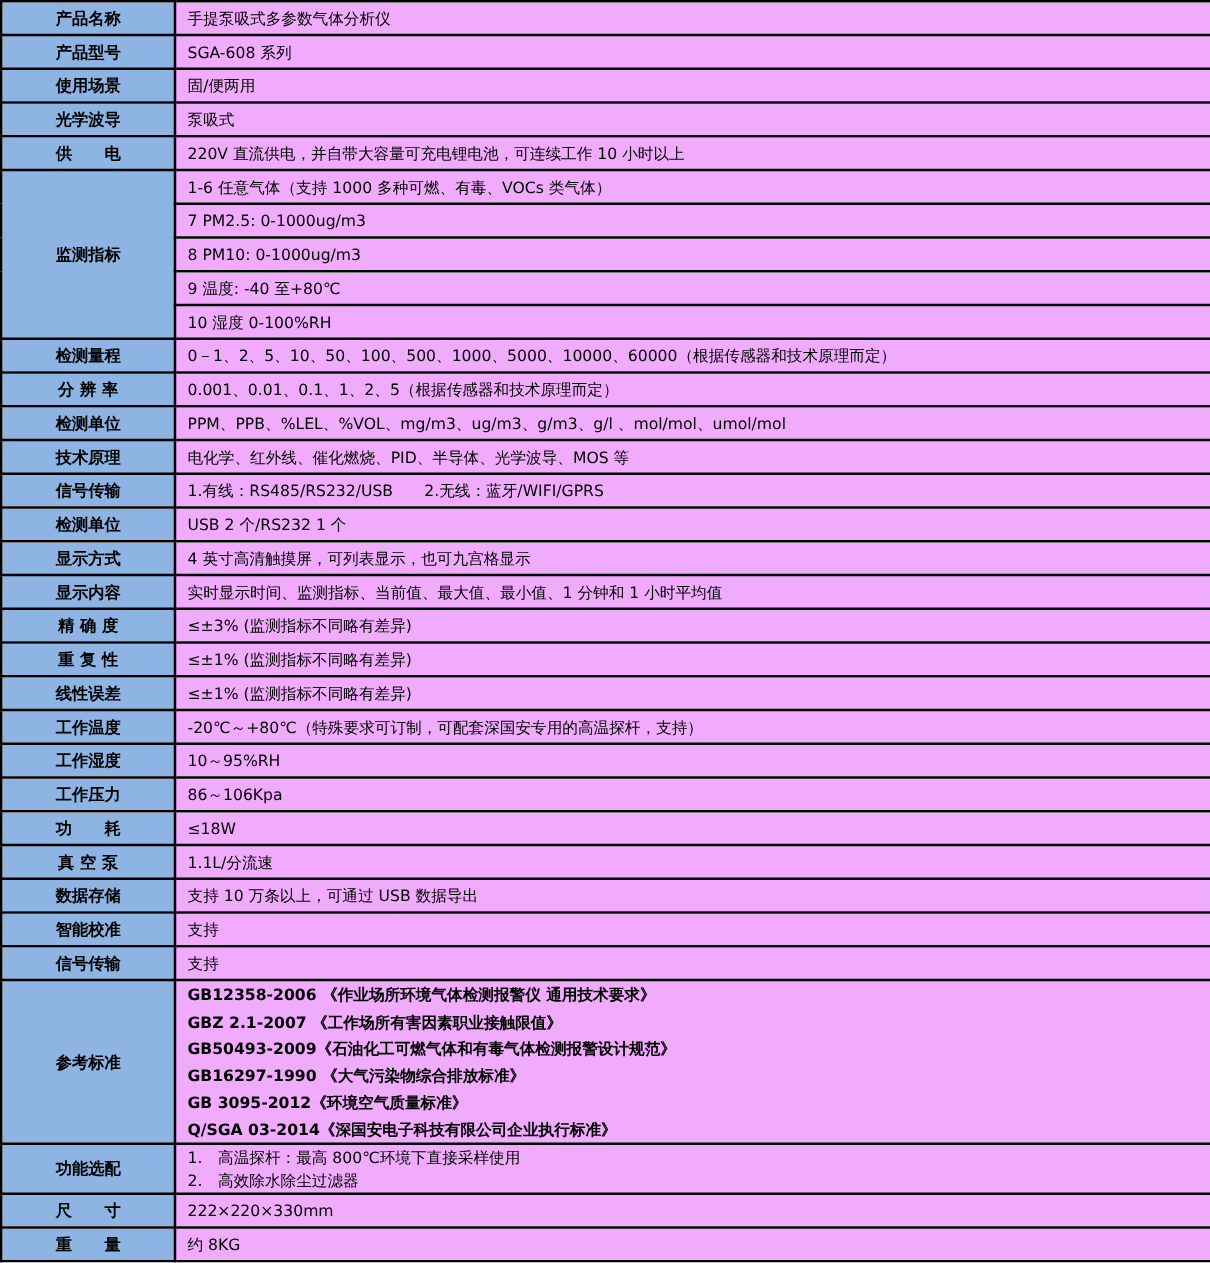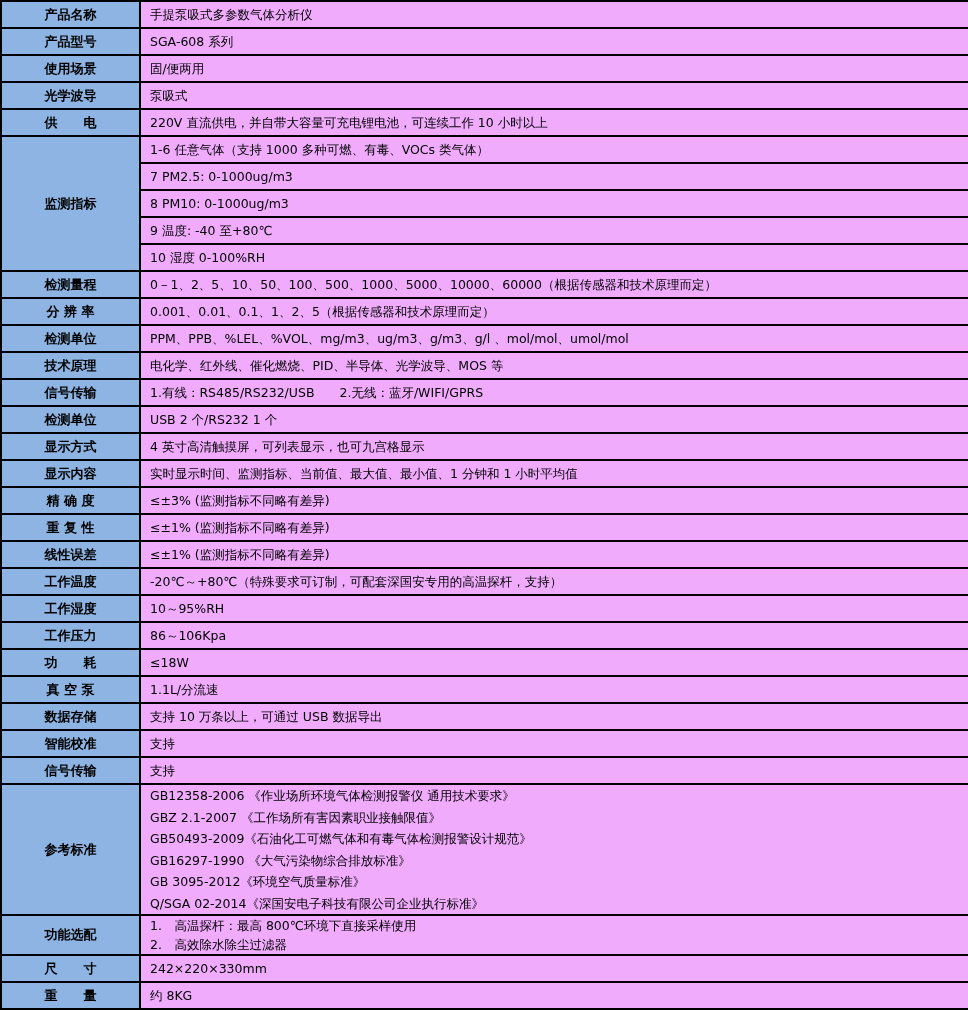--- a/index.html
+++ b/index.html
@@ -29,21 +29,21 @@
     padding: 0 4px;
   }
   #spec-table td {
     background: #f0abfc;
     font-size: 12.5px;
     text-align: left;
     padding: 0 0 0 9px;
     line-height: 16px;
   }
   tr.r-std td, tr.r-std th { height: 25px; }
-  tr.r-ref td { height: 127px; }
+  tr.r-ref td { height: 127px; font-weight: bold; }
   tr.r-ref .line { line-height: 21.5px; }
   tr.r-opt td { height: 34px; }
   tr.r-opt .line { line-height: 19px; }
 </style>
 </head>
 <body>
 
 <table id="spec-table">
   <colgroup>
       <col class="c-label">
@@ -163,32 +163,32 @@
       <td>支持</td>
     </tr>
     <tr class="r-ref">
       <th>参考标准</th>
       <td>
         <div class="line">GB12358-2006 《作业场所环境气体检测报警仪 通用技术要求》</div>
         <div class="line">GBZ 2.1-2007 《工作场所有害因素职业接触限值》</div>
         <div class="line">GB50493-2009《石油化工可燃气体和有毒气体检测报警设计规范》</div>
         <div class="line">GB16297-1990 《大气污染物综合排放标准》</div>
         <div class="line">GB 3095-2012《环境空气质量标准》</div>
-        <div class="line">Q/SGA 02-2014《深国安电子科技有限公司企业执行标准》</div>
+        <div class="line">Q/SGA 03-2014《深国安电子科技有限公司企业执行标准》</div>
       </td>
     </tr>
     <tr class="r-opt">
       <th>功能选配</th>
       <td>
         <div class="line">1.　高温探杆：最高 800℃环境下直接采样使用</div>
         <div class="line">2.　高效除水除尘过滤器</div>
       </td>
     </tr>
     <tr class="r-std">
       <th>尺　　寸</th>
-      <td>242×220×330mm</td>
+      <td>222×220×330mm</td>
     </tr>
     <tr class="r-std">
       <th>重　　量</th>
       <td>约 8KG</td>
     </tr>
   </tbody>
 </table>
 
 </body></html>

